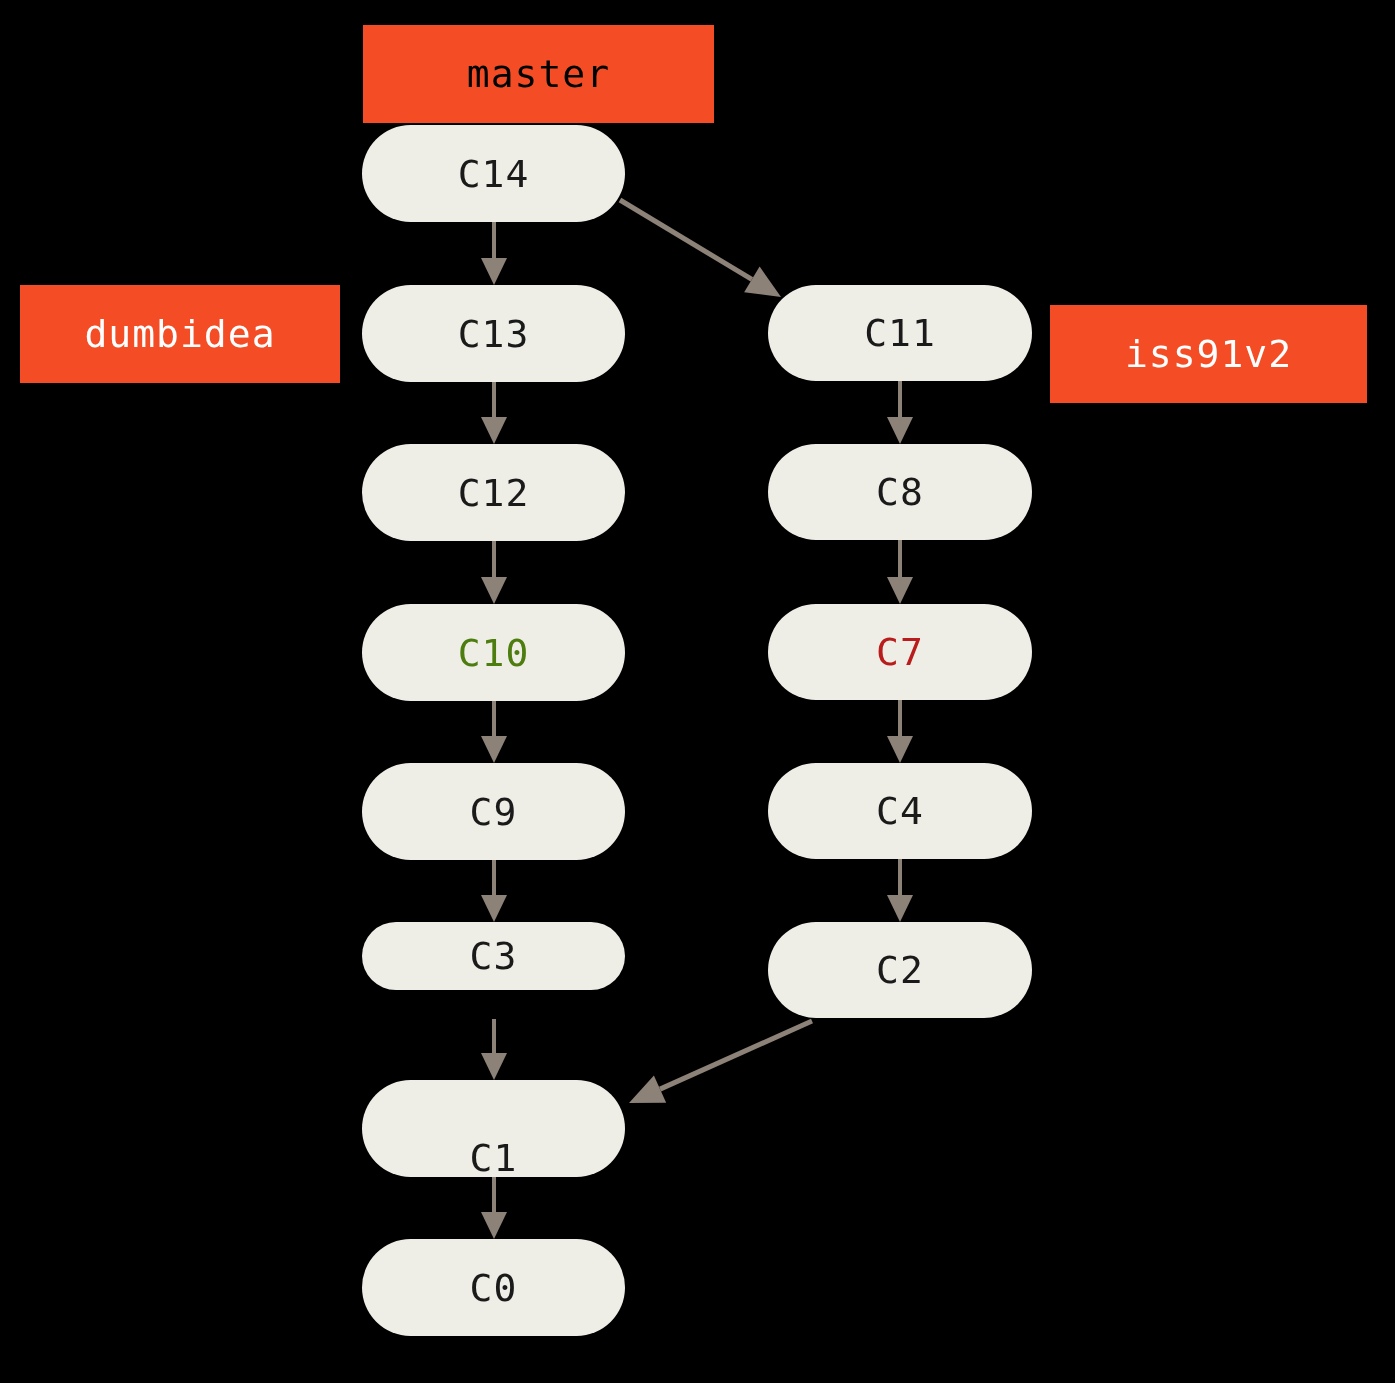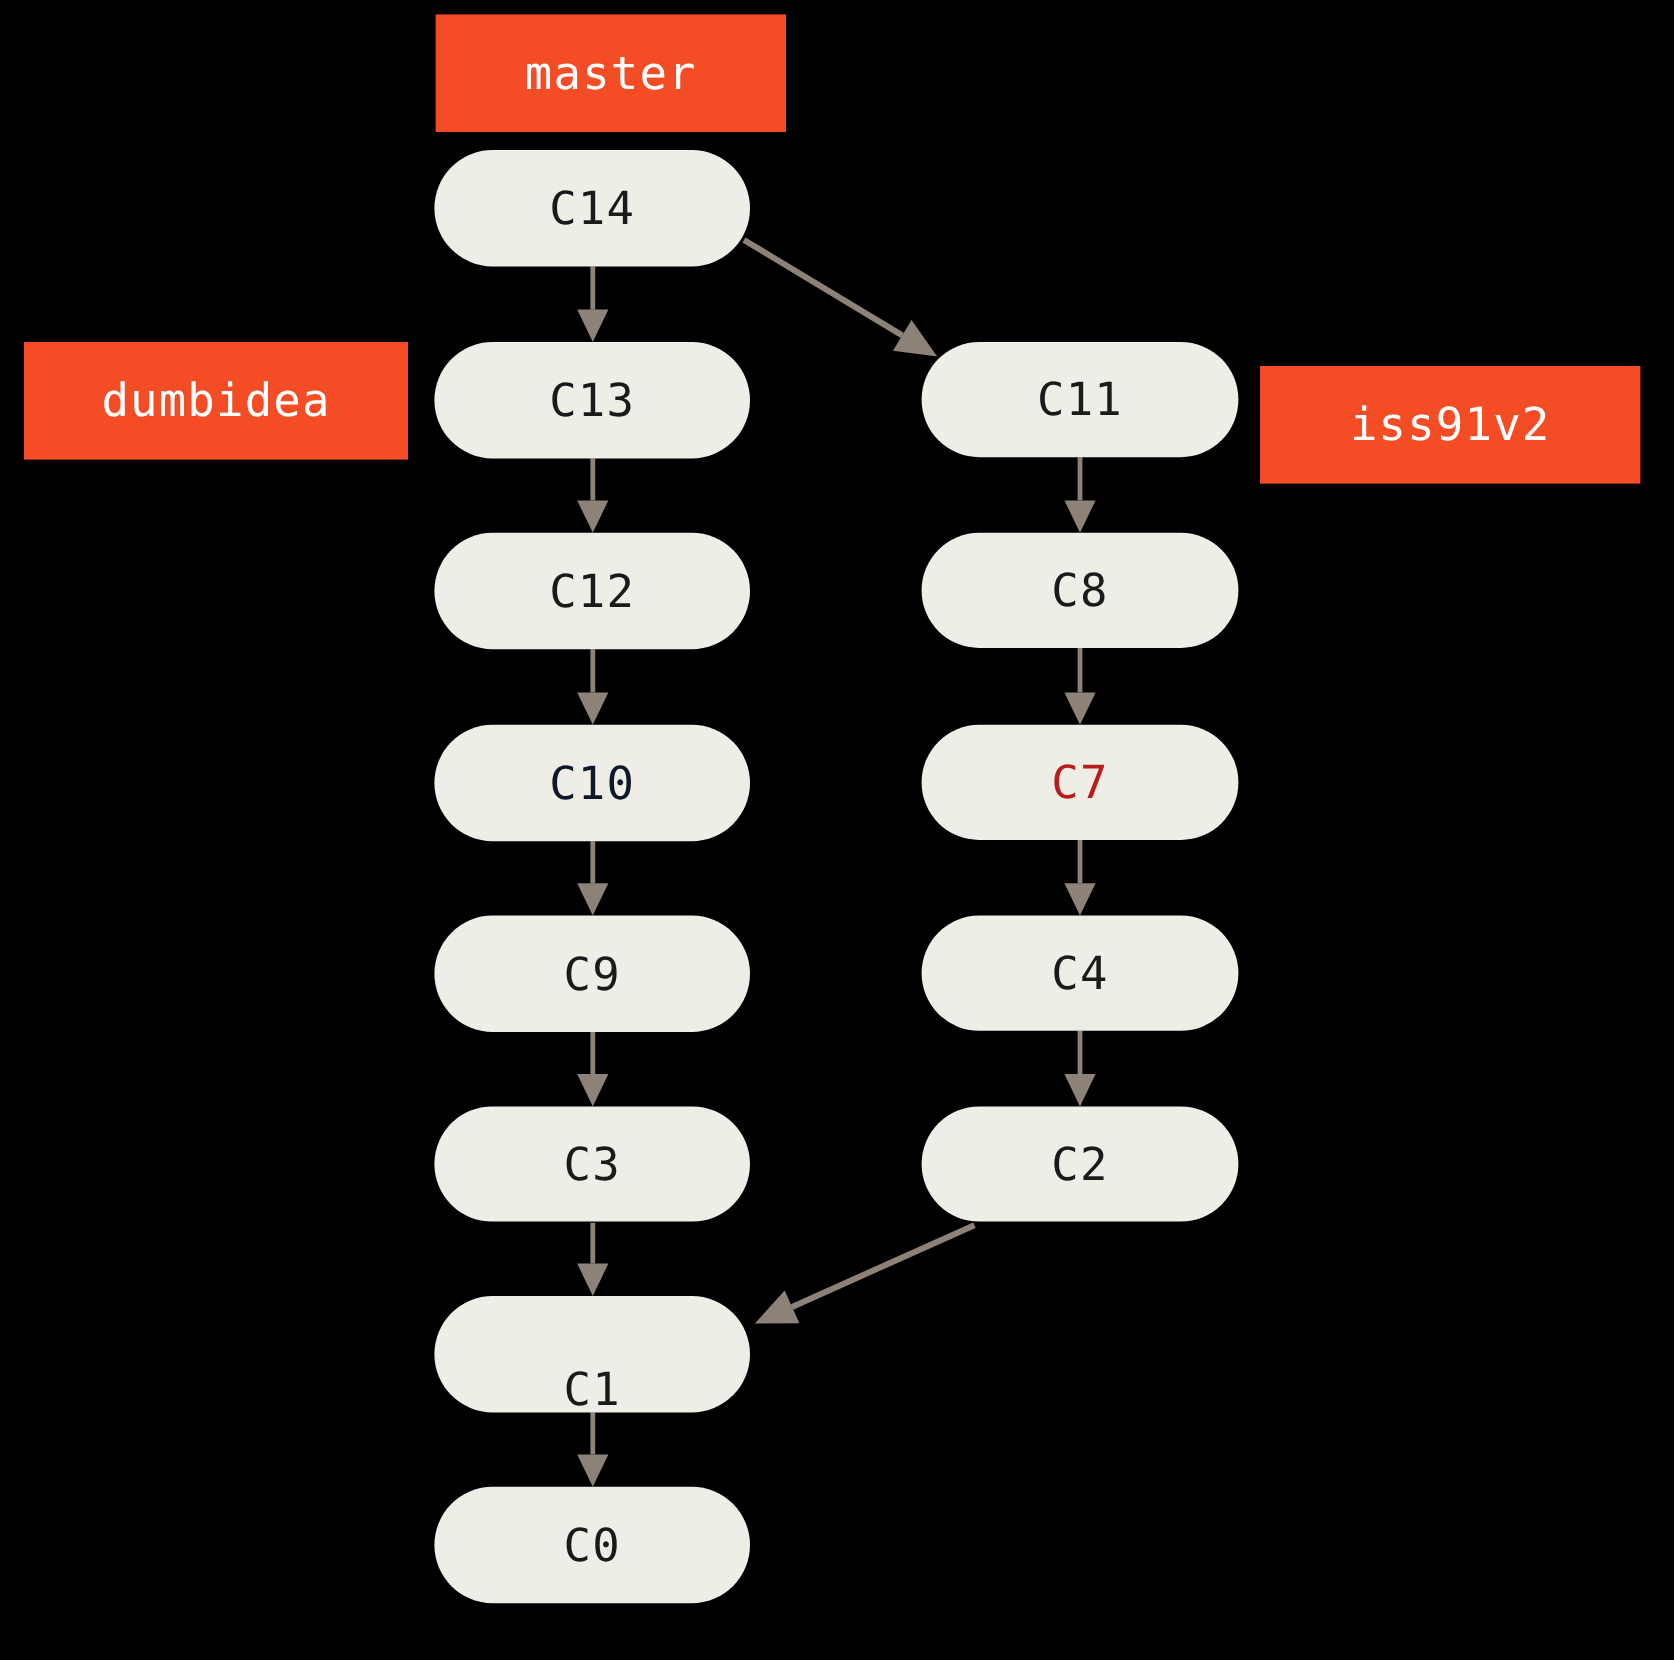--- a/index.html
+++ b/index.html
@@ -117,27 +117,27 @@
   <div id="commit-layer">
       <div class="commit-node" style="left: 362px; top: 125px; width: 263px; height: 97px; background: rgb(239, 238, 230); color: rgb(26, 26, 26);">
         <span>C14</span>
       </div>
       <div class="commit-node" style="left: 362px; top: 285px; width: 263px; height: 97px; background: rgb(239, 238, 230); color: rgb(26, 26, 26);">
         <span>C13</span>
       </div>
       <div class="commit-node" style="left: 362px; top: 444px; width: 263px; height: 97px; background: rgb(239, 238, 230); color: rgb(26, 26, 26);">
         <span>C12</span>
       </div>
-      <div class="commit-node" style="left: 362px; top: 604px; width: 263px; height: 97px; background: rgb(239, 238, 230); color: #0f172a;">
+      <div class="commit-node" style="left: 362px; top: 604px; width: 263px; height: 97px; background: rgb(239, 238, 230); color: #4d7c0f;">
         <span>C10</span>
       </div>
       <div class="commit-node" style="left: 362px; top: 763px; width: 263px; height: 97px; background: rgb(239, 238, 230); color: rgb(26, 26, 26); justify-content: center;">
         <span>C9</span>
       </div>
-      <div class="commit-node" style="left: 362px; top: 922px; width: 263px; height: 96px; background: rgb(239, 238, 230); color: rgb(26, 26, 26);">
+      <div class="commit-node" style="left: 362px; top: 922px; width: 263px; height: 68px; background: rgb(239, 238, 230); color: rgb(26, 26, 26);">
         <span>C3</span>
       </div>
       <div class="commit-node" style="left: 362px; top: 1080px; width: 263px; height: 97px; background: rgb(239, 238, 230); color: rgb(26, 26, 26); align-items: flex-end;">
         <span>C1</span>
       </div>
       <div class="commit-node" style="left: 362px; top: 1239px; width: 263px; height: 97px; background: rgb(239, 238, 230); color: rgb(26, 26, 26);">
         <span>C0</span>
       </div>
       <div class="commit-node" style="left: 768px; top: 285px; width: 264px; height: 96px; background: rgb(239, 238, 230); color: rgb(26, 26, 26);">
         <span>C11</span>
@@ -150,21 +150,21 @@
       </div>
       <div class="commit-node" style="left: 768px; top: 763px; width: 264px; height: 96px; background: rgb(239, 238, 230); color: rgb(26, 26, 26);">
         <span>C4</span>
       </div>
       <div class="commit-node" style="left: 768px; top: 922px; width: 264px; height: 96px; background: rgb(239, 238, 230); color: rgb(26, 26, 26);">
         <span>C2</span>
       </div>
     </div>
 
   <div id="branch-layer">
-      <div class="branch-label" style="left: 363px; top: 12px; width: 292px; height: 98px; background: rgb(244, 77, 37); color: #ffffff;">
+      <div class="branch-label" style="left: 363px; top: 25px; width: 351px; height: 98px; background: rgb(244, 77, 37); color: #000000;">
         <span>master</span>
       </div>
       <div class="branch-label" style="left: 20px; top: 285px; width: 320px; height: 98px; background: rgb(244, 77, 37); color: rgb(255, 255, 255);">
         <span>dumbidea</span>
       </div>
       <div class="branch-label" style="left: 1050px; top: 285px; width: 317px; height: 98px; background: rgb(244, 77, 37); color: rgb(255, 255, 255); margin-top: 20px;">
         <span>iss91v2</span>
       </div>
     </div>
 

